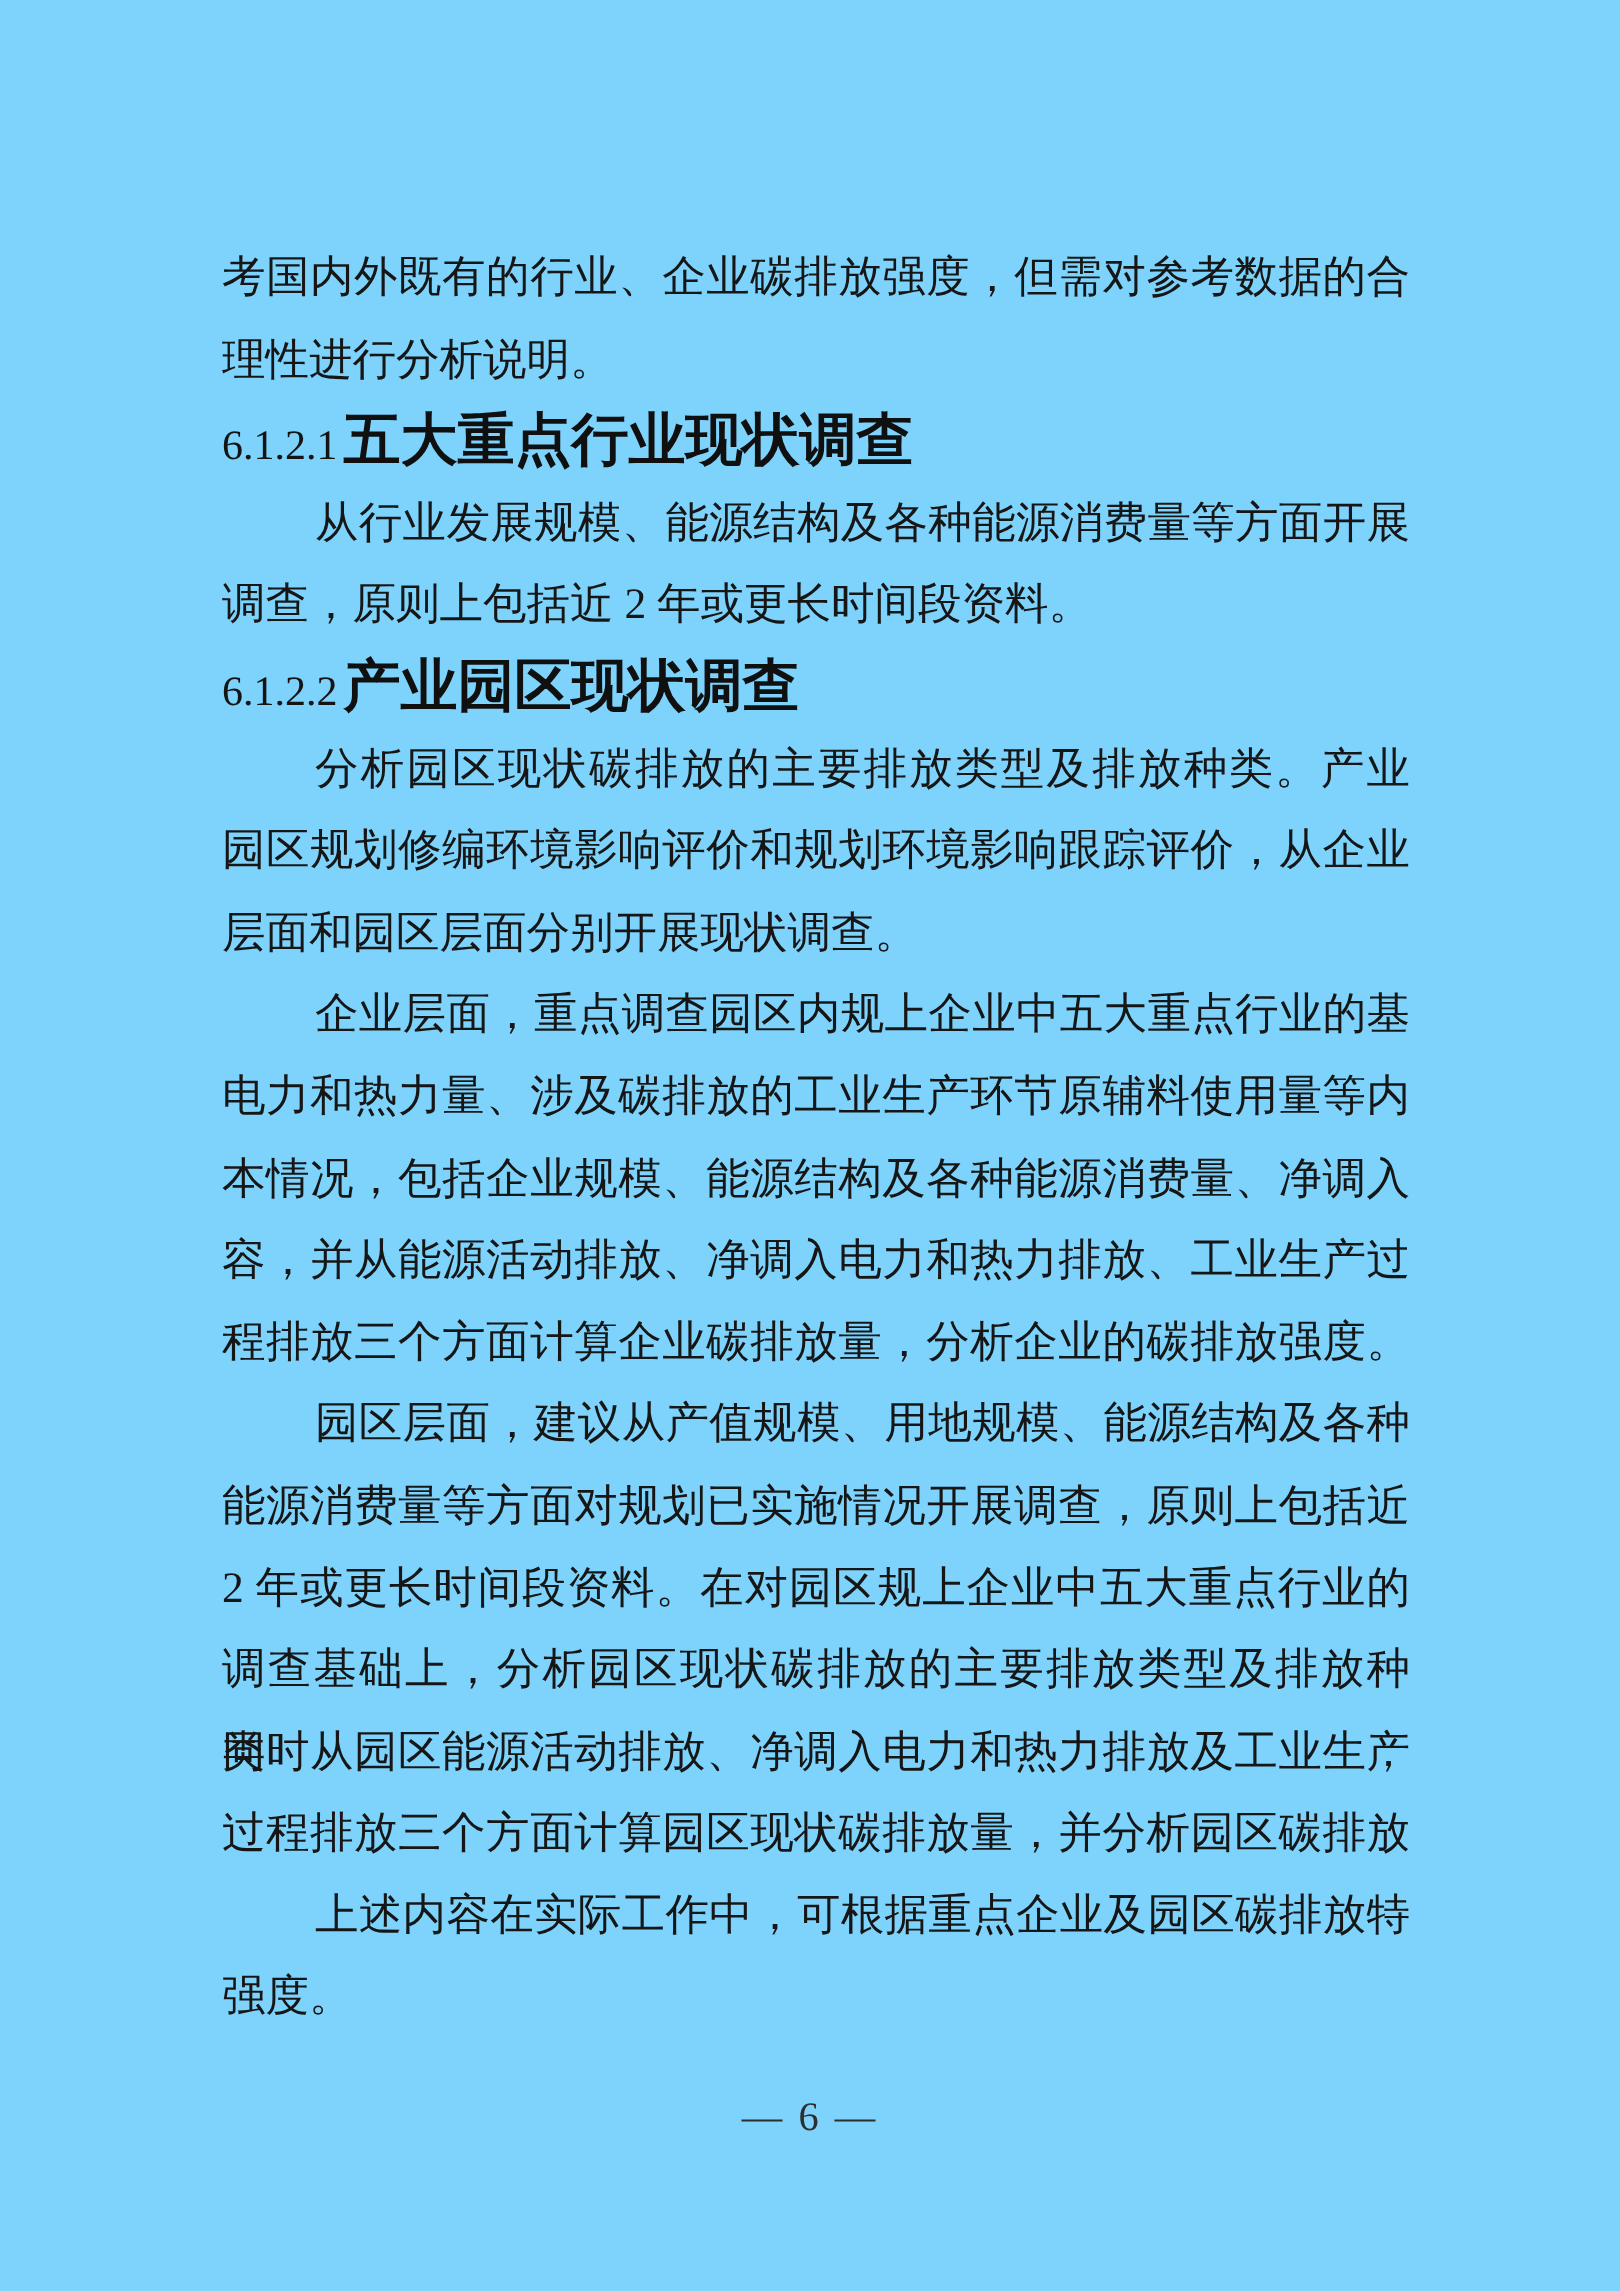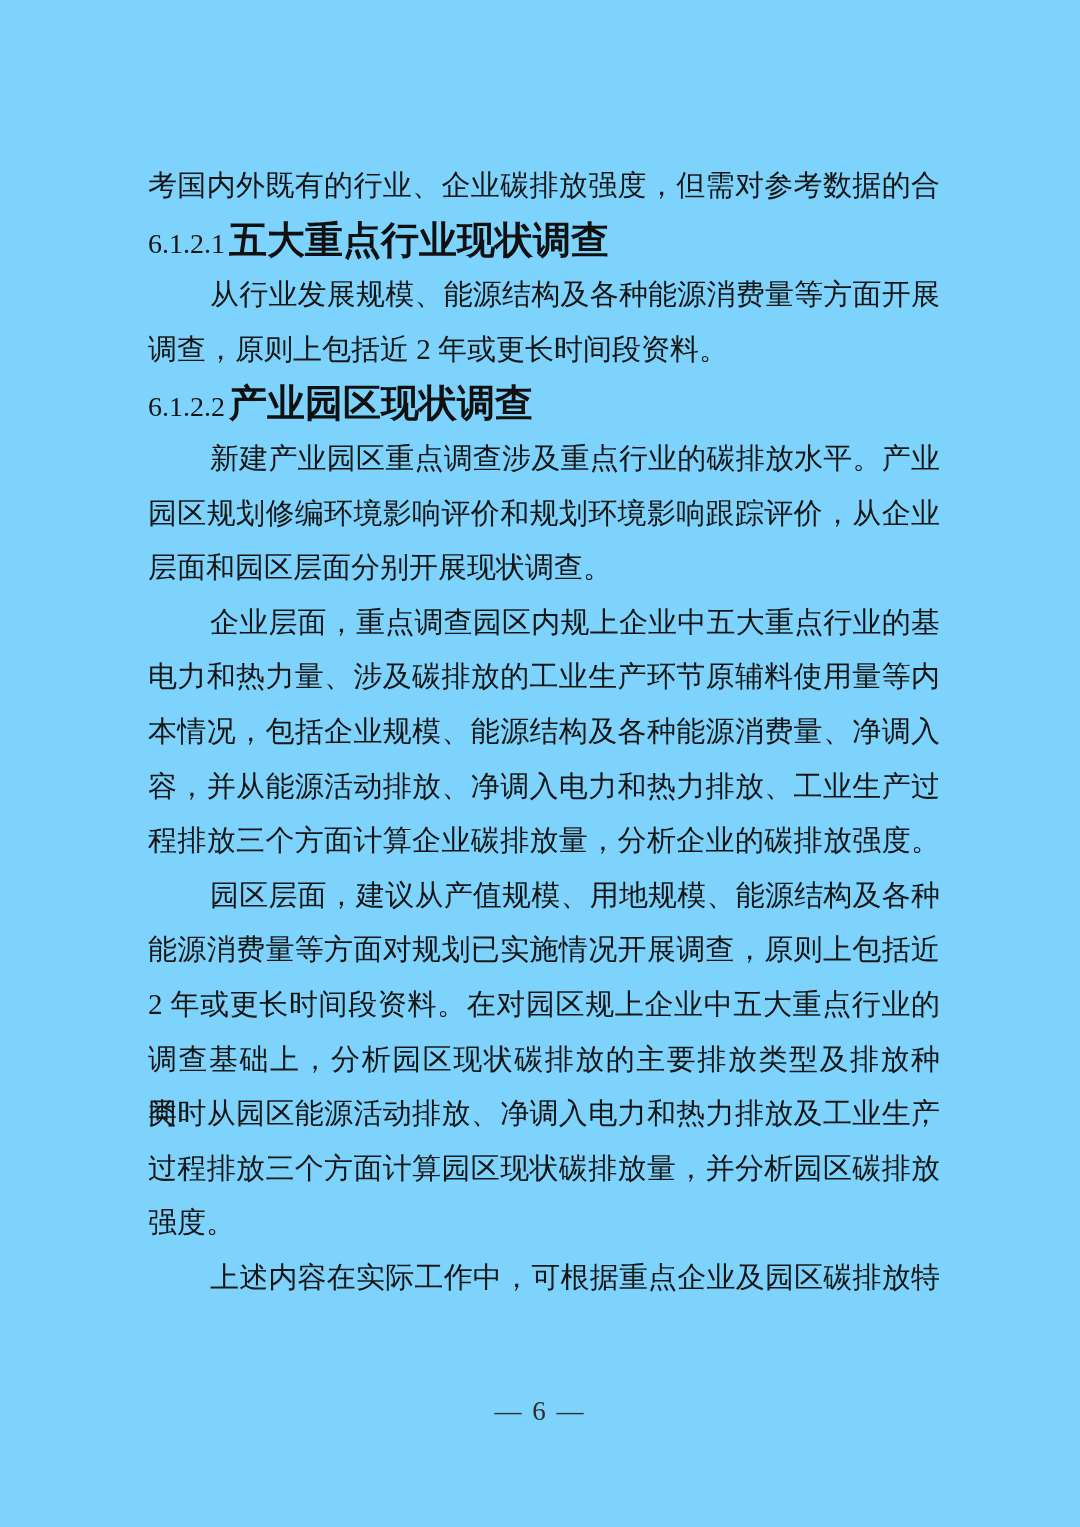--- a/index.html
+++ b/index.html
@@ -68,48 +68,49 @@
     letter-spacing: 2px;
   }
 </style>
 </head>
 <body>
 
 <div class="page">
   <div class="text-block">
 
     <div class="line j">考国内外既有的行业、企业碳排放强度，但需对参考数据的合</div>
+    <div class="line last">理性进行分析说明。</div>
 
     <div class="line heading">
       <span class="hnum">6.1.2.1</span><span class="htitle">五大重点行业现状调查</span>
     </div>
 
     <div class="line j ind">从行业发展规模、能源结构及各种能源消费量等方面开展</div>
     <div class="line last">调查，原则上包括近 2 年或更长时间段资料。</div>
 
     <div class="line heading">
       <span class="hnum">6.1.2.2</span><span class="htitle">产业园区现状调查</span>
     </div>
 
-    <div class="line j ind">新建产业园区重点调查涉及重点行业的碳排放水平。产业</div>
+    <div class="line j ind">分析园区现状碳排放的主要排放类型及排放种类。产业</div>
     <div class="line j">园区规划修编环境影响评价和规划环境影响跟踪评价，从企业</div>
     <div class="line last">层面和园区层面分别开展现状调查。</div>
 
     <div class="line j ind">企业层面，重点调查园区内规上企业中五大重点行业的基</div>
     <div class="line j">电力和热力量、涉及碳排放的工业生产环节原辅料使用量等内</div>
     <div class="line j">本情况，包括企业规模、能源结构及各种能源消费量、净调入</div>
     <div class="line j">容，并从能源活动排放、净调入电力和热力排放、工业生产过</div>
     <div class="line j">程排放三个方面计算企业碳排放量，分析企业的碳排放强度。</div>
 
     <div class="line j ind">园区层面，建议从产值规模、用地规模、能源结构及各种</div>
     <div class="line j">能源消费量等方面对规划已实施情况开展调查，原则上包括近</div>
     <div class="line j">2 年或更长时间段资料。在对园区规上企业中五大重点行业的</div>
     <div class="line j">调查基础上，分析园区现状碳排放的主要排放类型及排放种类，</div>
     <div class="line j">同时从园区能源活动排放、净调入电力和热力排放及工业生产</div>
     <div class="line j">过程排放三个方面计算园区现状碳排放量，并分析园区碳排放</div>
+    <div class="line j ind">上述内容在实际工作中，可根据重点企业及园区碳排放特</div>
+
     <div class="line last">强度。</div>
-
-    <div class="line j ind">上述内容在实际工作中，可根据重点企业及园区碳排放特</div>
 
   </div>
 
   <div class="page-number">— 6 —</div>
 </div>
 
 </body></html>

